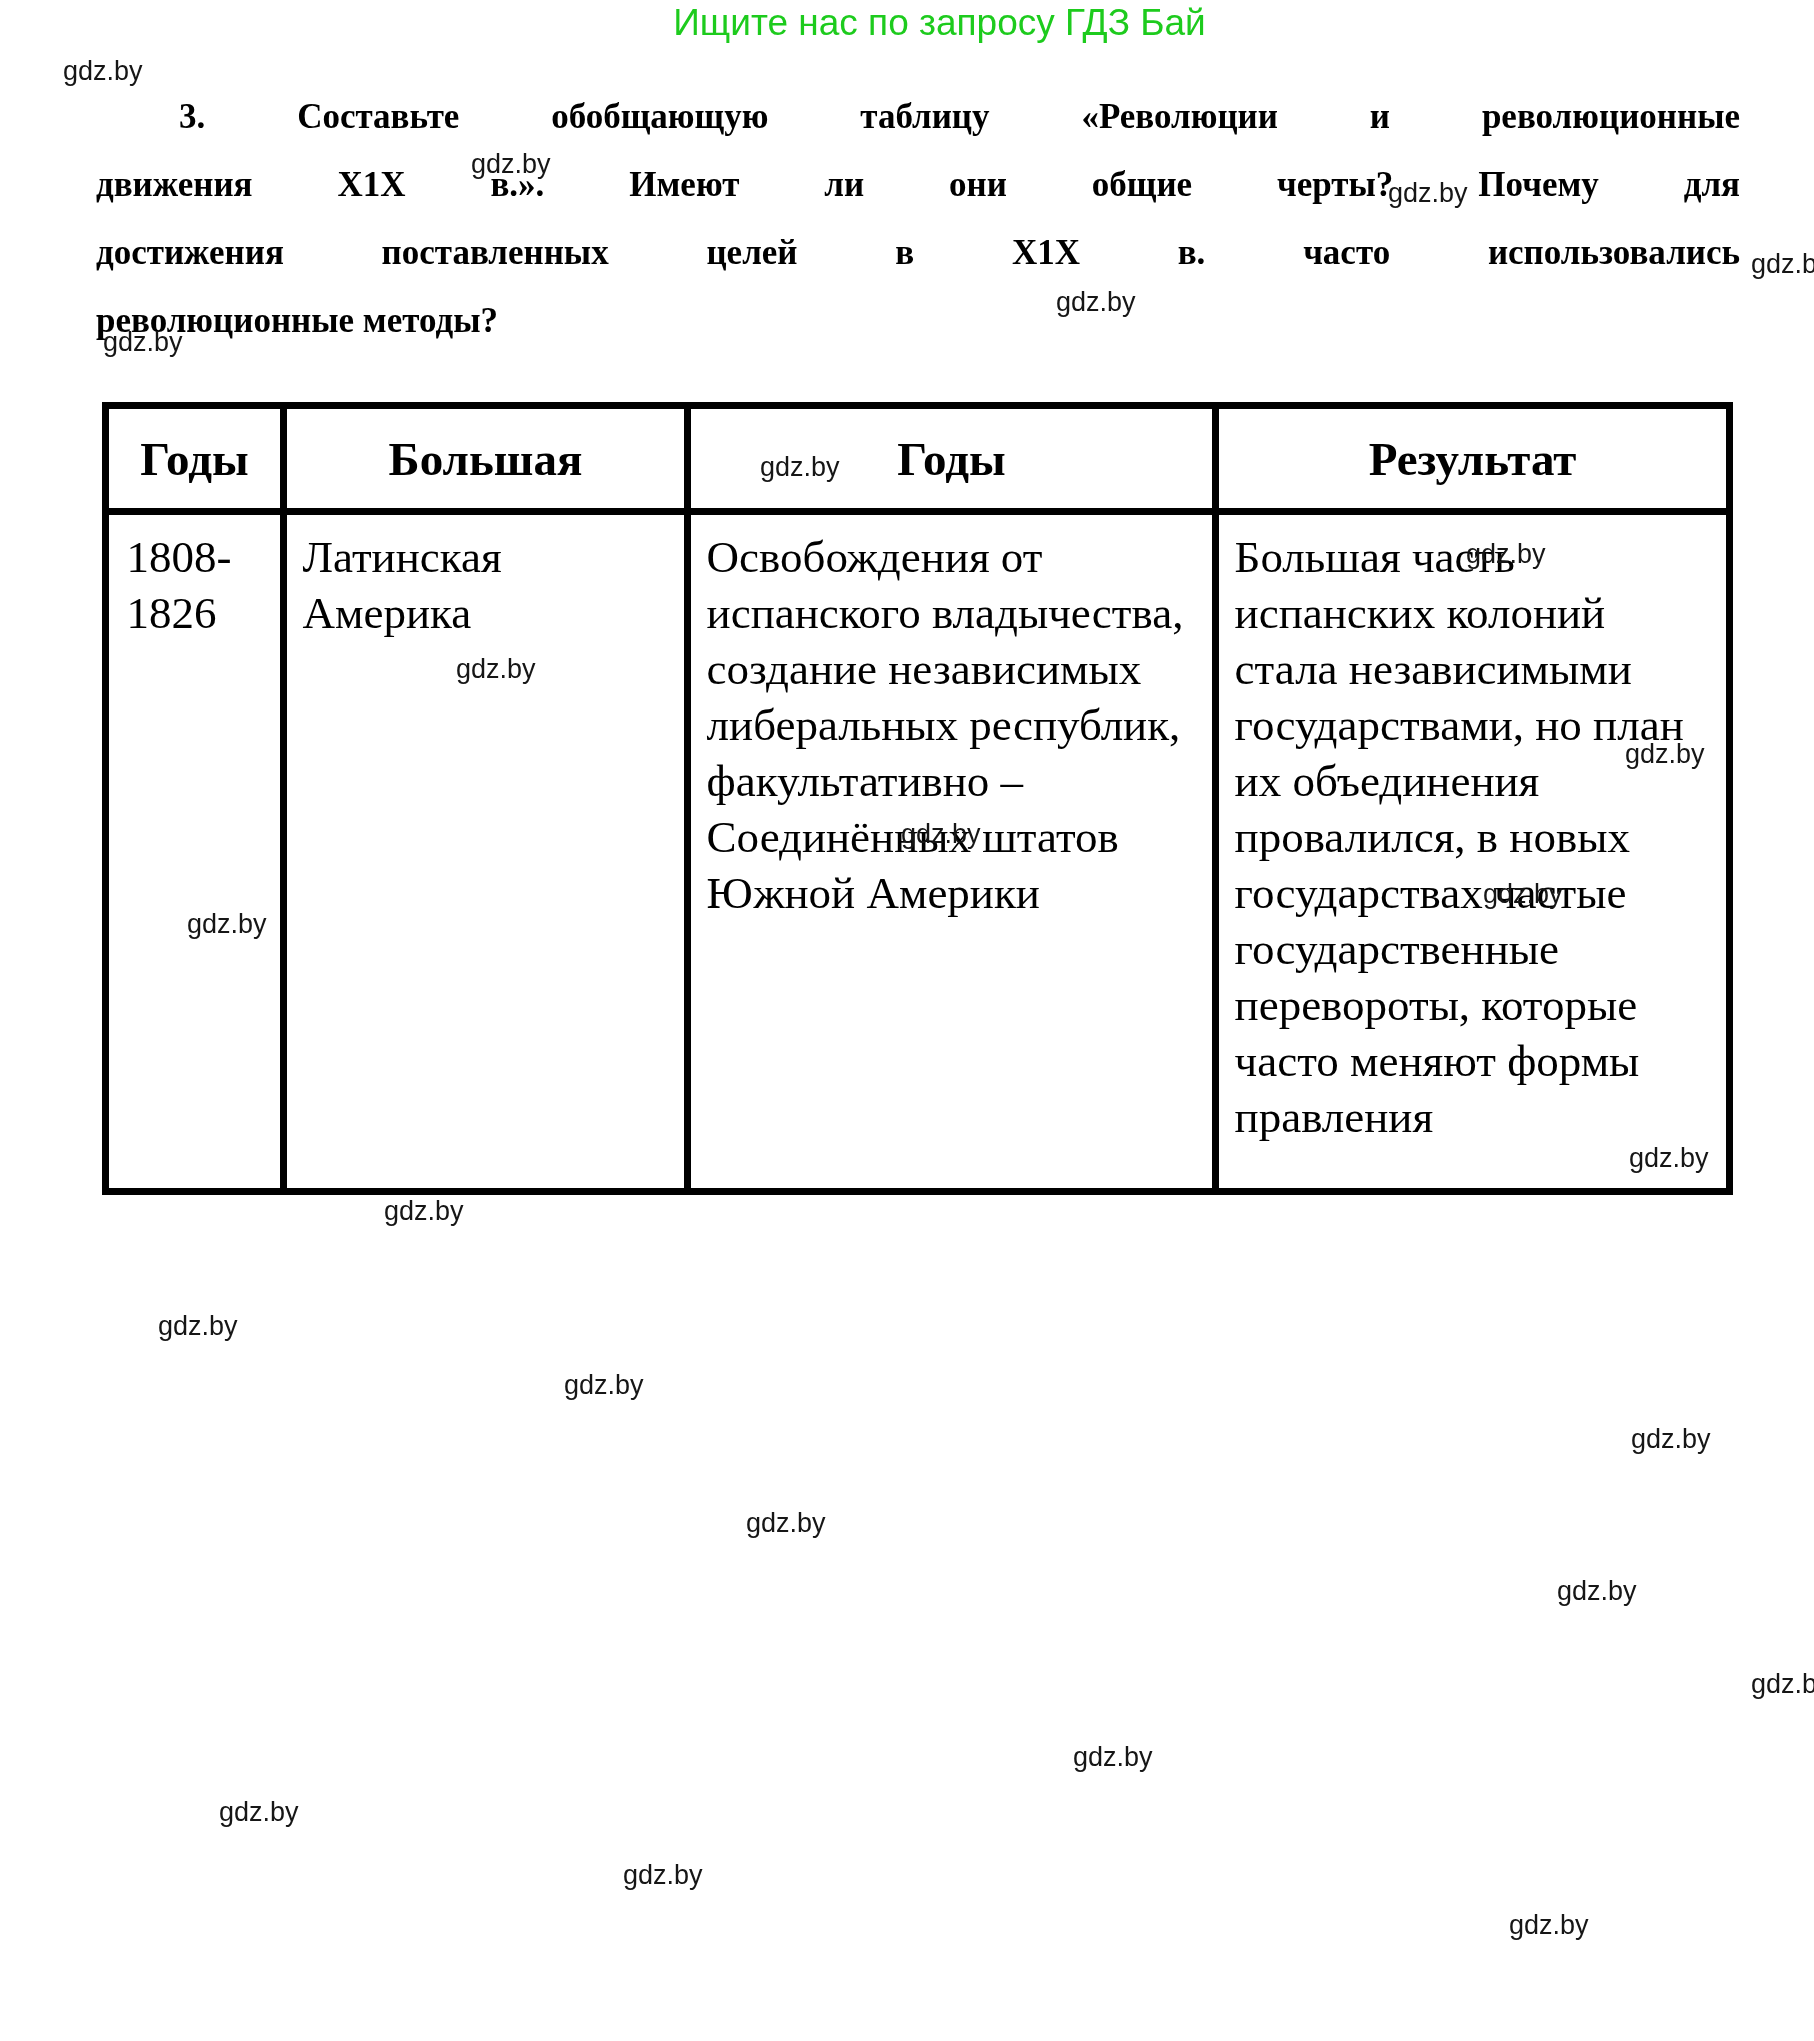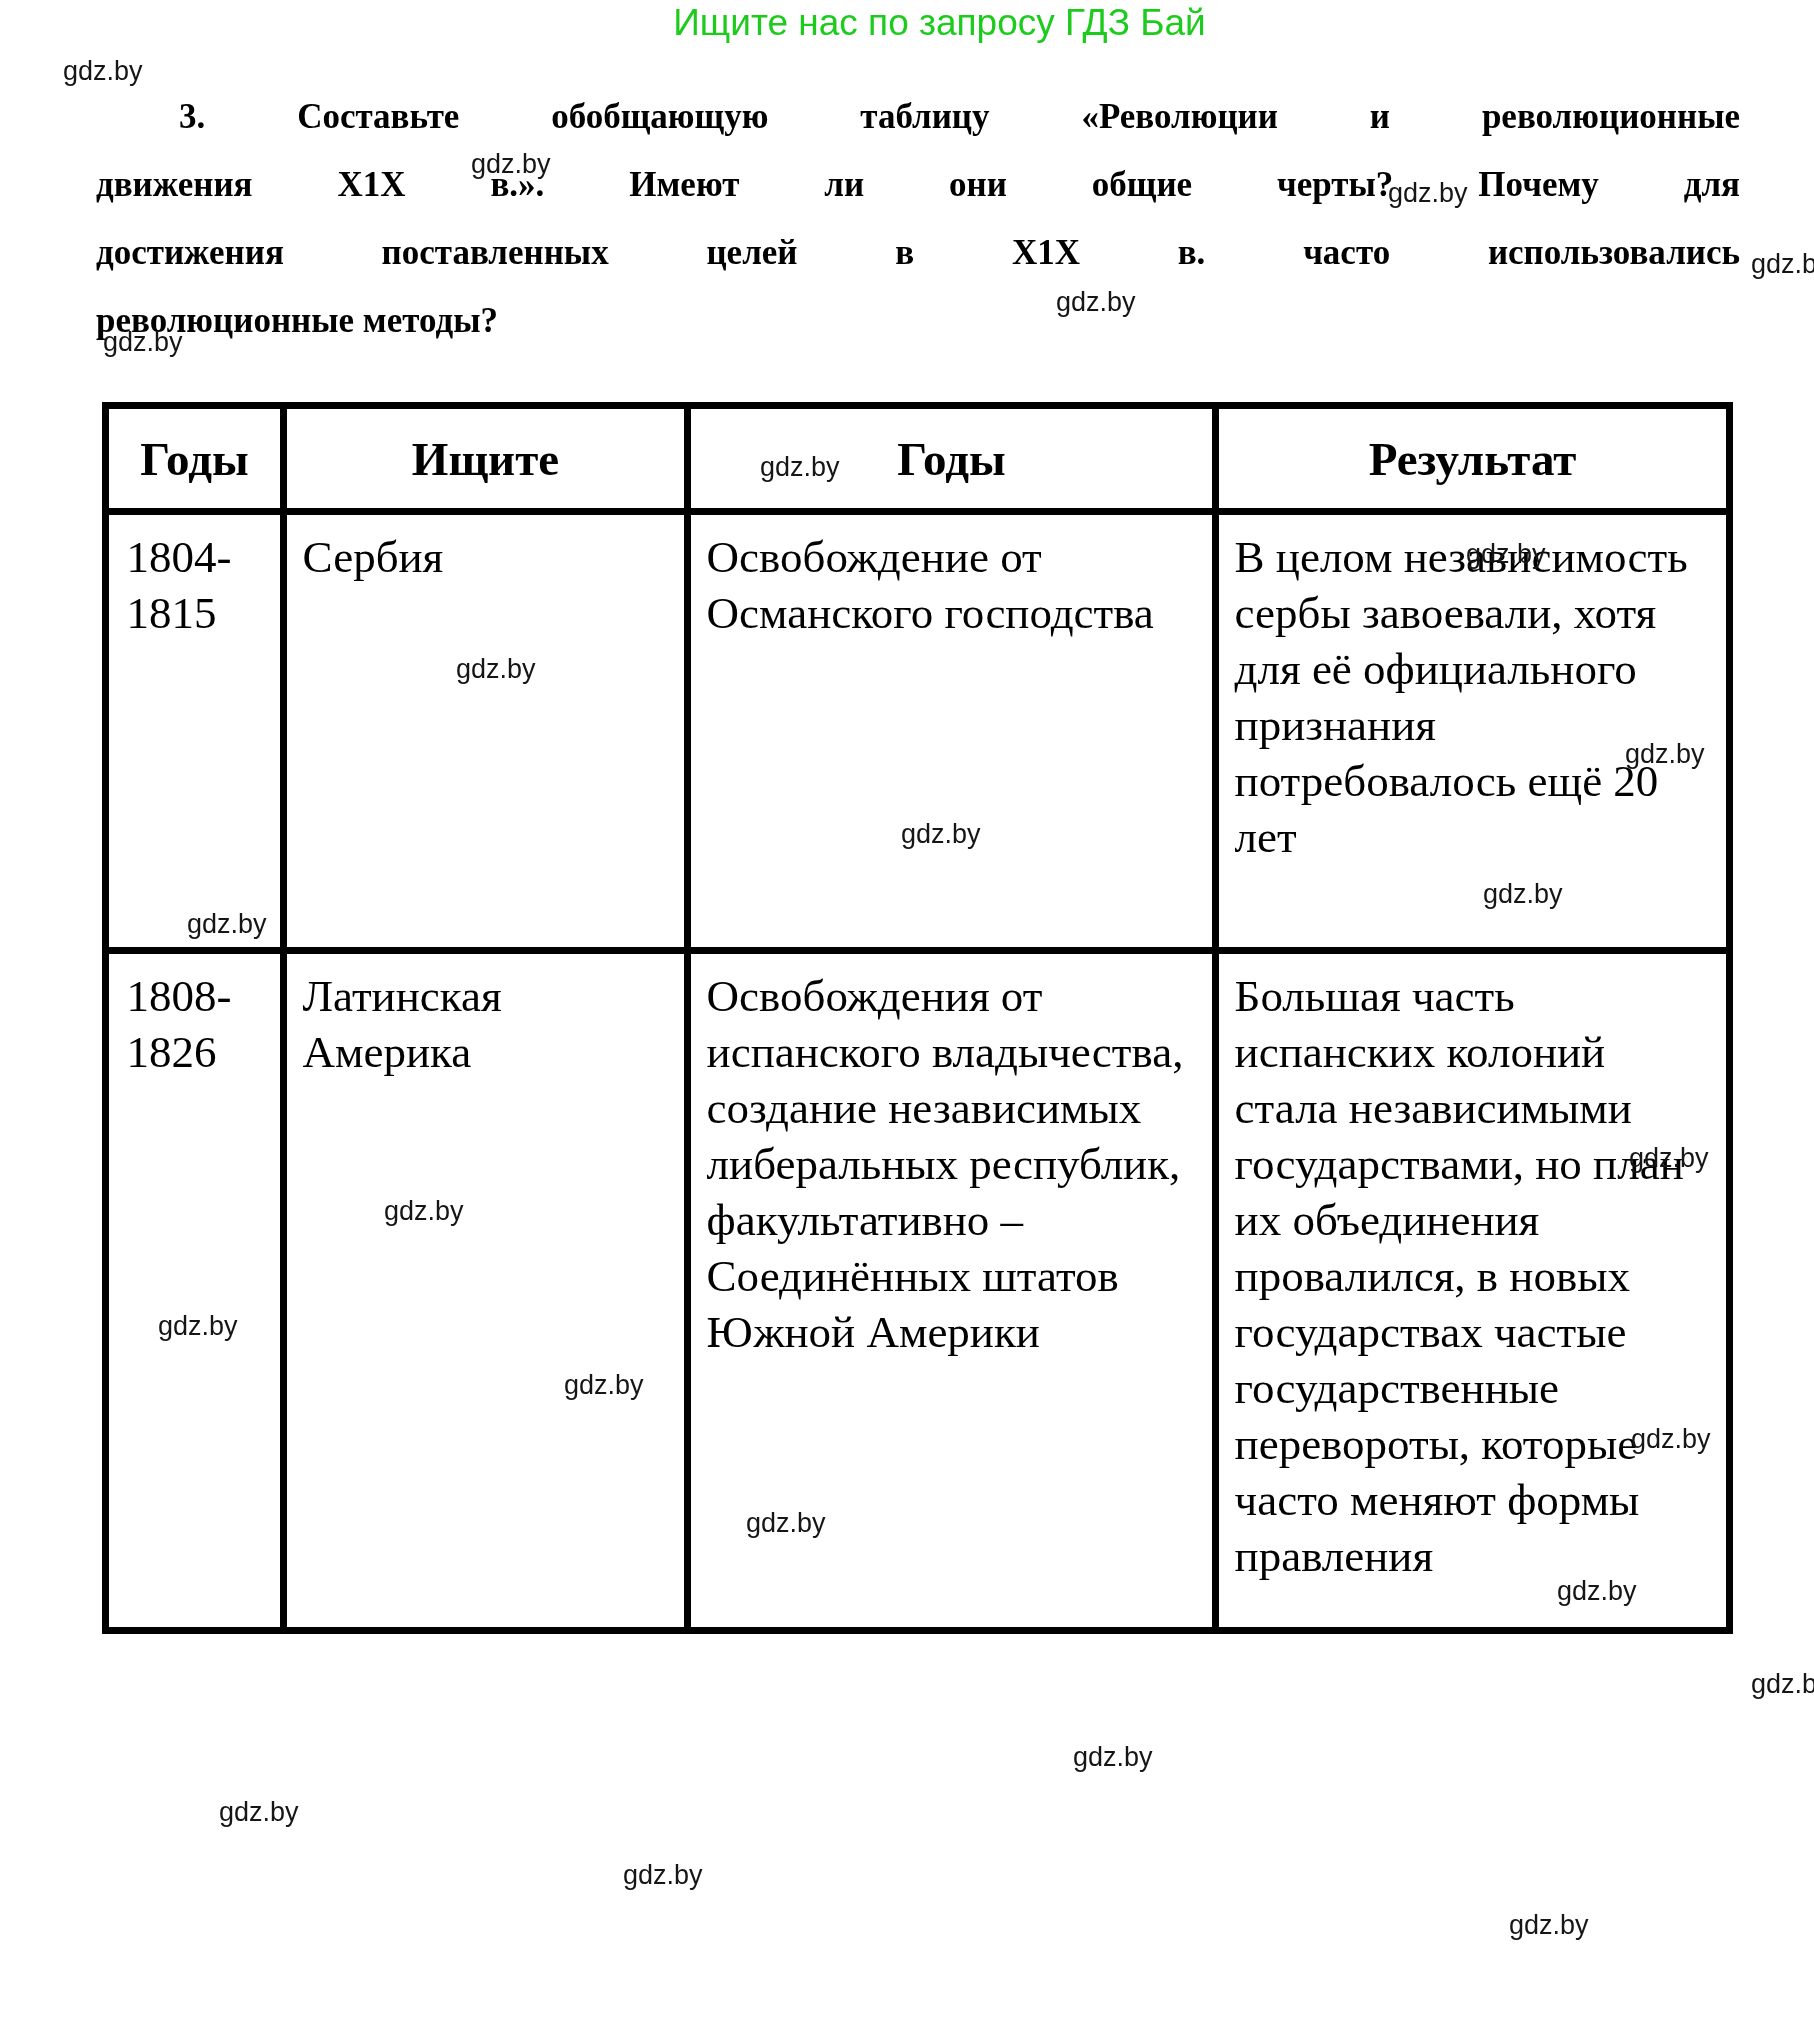--- a/index.html
+++ b/index.html
@@ -109,33 +109,26 @@
   <table class="rev">
     <colgroup>
       <col style="width:178px">
       <col style="width:404px">
       <col style="width:528px">
       <col style="width:514px">
     </colgroup>
     <thead>
       <tr class="r-head">
         <th>Годы</th>
-        <th>Ищите</th>
+        <th>Большая</th>
         <th>Годы</th>
         <th>Результат</th>
       </tr>
     </thead>
     <tbody>
-      <tr class="r1">
-        <td class="years">1804-
-1815</td>
-        <td class="country">Сербия</td>
-        <td class="goals">Освобождение от Османского господства</td>
-        <td class="result">В целом независимость сербы завоевали, хотя для её официального признания потребовалось ещё 20 лет</td>
-      </tr>
       <tr class="r2">
         <td class="years">1808-
 1826</td>
         <td class="country">Латинская Америка</td>
         <td class="goals">Освобождения от испанского владычества, создание независимых либеральных республик, факультативно – Соединённых штатов Южной Америки</td>
         <td class="result">Большая часть испанских колоний стала независимыми государствами, но план их объединения провалился, в новых государствах частые государственные перевороты, которые часто меняют формы правления</td>
       </tr>
     </tbody>
   </table>
 

